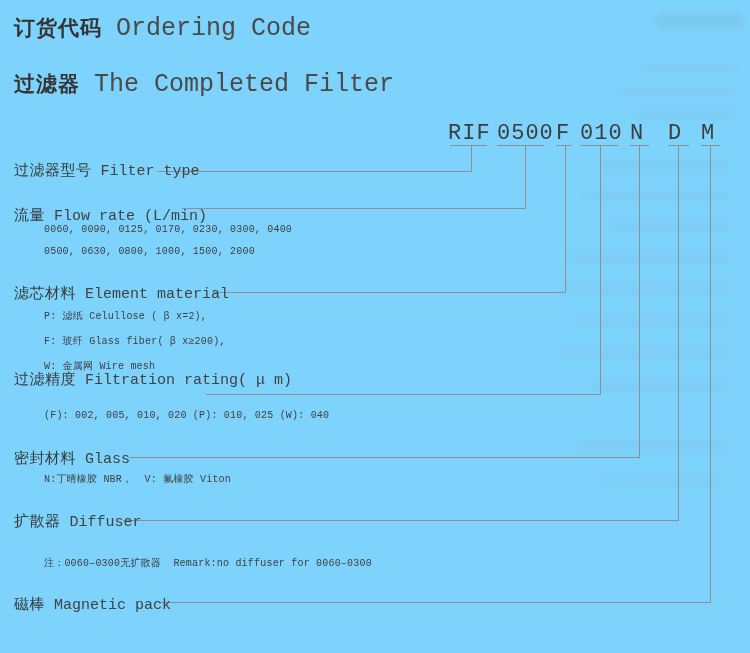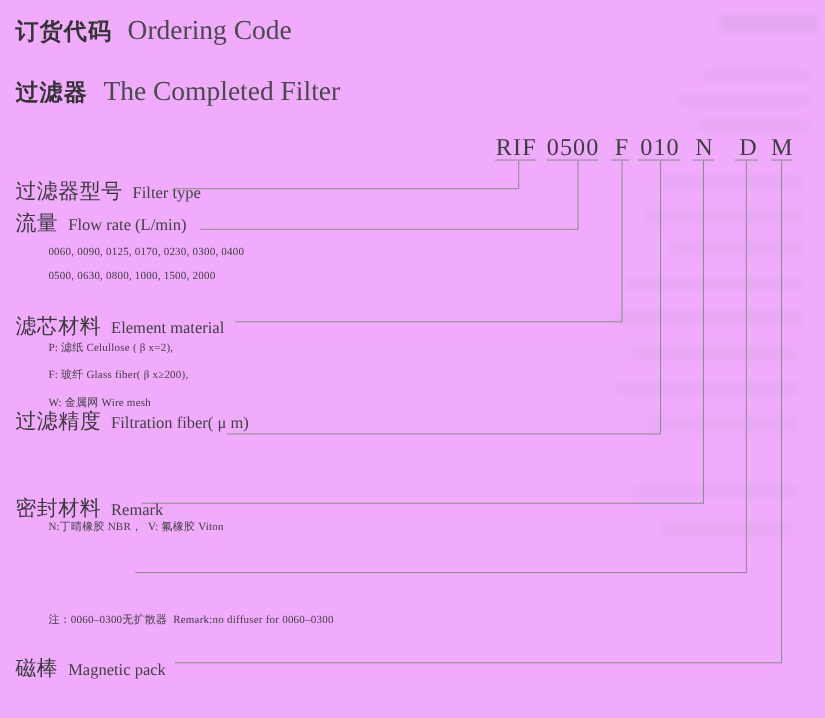--- a/index.html
+++ b/index.html
@@ -1,23 +1,23 @@
 <!DOCTYPE html>
 <html><head>
 <meta charset="utf-8">
 <style>
   * { margin: 0; padding: 0; box-sizing: border-box; }
   html, body { background: #e8e8e6; }
   .page {
     position: relative;
     width: 750px;
     height: 653px;
-    background: #f0abfc;
+    background: #7dd3fc;
     overflow: hidden;
-    font-family: Liberation Serif, serif;
+    font-family: Liberation Mono, monospace;
     color: #3d3d3d;
   }
   .heading {
     position: absolute;
     left: 14px;
     display: flex;
     align-items: baseline;
     white-space: pre;
   }
   .heading .cn {
@@ -29,42 +29,42 @@
   .heading .en {
     font-size: 25px;
     color: #4a4a4a;
     margin-left: 14px;
   }
   .code-seg {
     position: absolute;
     top: 121px;
     font-size: 22px;
     color: #3e3e3e;
-    text-align: right;
+    text-align: left;
     letter-spacing: 1px;
     white-space: nowrap;
   }
   .underline, .hline {
     position: absolute;
     height: 1px;
     background: #8f8f8f;
   }
   .vline {
     position: absolute;
     width: 1px;
     background: #8f8f8f;
   }
   .sec-label {
     position: absolute;
     left: 14px;
     display: flex;
     align-items: baseline;
     white-space: pre;
   }
-  .sec-label .cn { font-size: 19px; color: #3a3a3a; letter-spacing: 0.5px; }
+  .sec-label .cn { font-size: 15px; color: #3a3a3a; letter-spacing: 0.5px; }
   .sec-label .en { font-size: 15px; color: #424242; margin-left: 9px; }
   .sec-line {
     position: absolute;
     left: 44px;
     font-size: 10px;
     color: #404040;
     white-space: pre;
     letter-spacing: 0.2px;
   }
   .ghost {
@@ -152,46 +152,51 @@
   <div>
     <div class="vline" style="left:710px; top:146px; height:456px;"></div>
     <div class="hline" style="left:159px; top:602px; width:552px;"></div>
   </div>
 
   <div class="sec-label" style="top:161px;">
     <span class="cn">过滤器型号</span>
     <span class="en">Filter type</span>
   </div>
 
-  <div class="sec-label" style="top:190px;">
+  <div class="sec-label" style="top:206px;">
     <span class="cn">流量</span>
     <span class="en">Flow rate (L/min)</span>
   </div>
   <div class="sec-line" style="top:224px;">0060, 0090, 0125, 0170, 0230, 0300, 0400</div>
   <div class="sec-line" style="top:246px;">0500, 0630, 0800, 1000, 1500, 2000</div>
 
   <div class="sec-label" style="top:284px;text-align:right;">
     <span class="cn">滤芯材料</span>
     <span class="en">Element material</span>
   </div>
   <div class="sec-line" style="top:309px;">P: 滤纸 Celullose ( β x=2),</div>
   <div class="sec-line" style="top:334px;">F: 玻纤 Glass fiber( β x≥200),</div>
   <div class="sec-line" style="top:359px;">W: 金属网 Wire mesh</div>
 
   <div class="sec-label" style="top:370px;">
     <span class="cn">过滤精度</span>
-    <span class="en">Filtration fiber( μ m)</span>
-  </div>
+    <span class="en">Filtration rating( μ m)</span>
+  </div>
+  <div class="sec-line" style="top:410px;">(F): 002, 005, 010, 020 (P): 010, 025 (W): 040</div>
 
   <div class="sec-label" style="top:449px;">
     <span class="cn">密封材料</span>
-    <span class="en">Remark</span>
+    <span class="en">Glass</span>
   </div>
   <div class="sec-line" style="top:472px;">N:丁晴橡胶 NBR，  V: 氟橡胶 Viton</div>
 
+  <div class="sec-label" style="top:512px;">
+    <span class="cn">扩散器</span>
+    <span class="en">Diffuser</span>
+  </div>
   <div class="sec-line" style="top:556px;">注：0060–0300无扩散器  Remark:no diffuser for 0060–0300</div>
 
   <div class="sec-label" style="top:595px;">
     <span class="cn">磁棒</span>
     <span class="en">Magnetic pack</span>
   </div>
 
 </div>
 
 </body></html>

